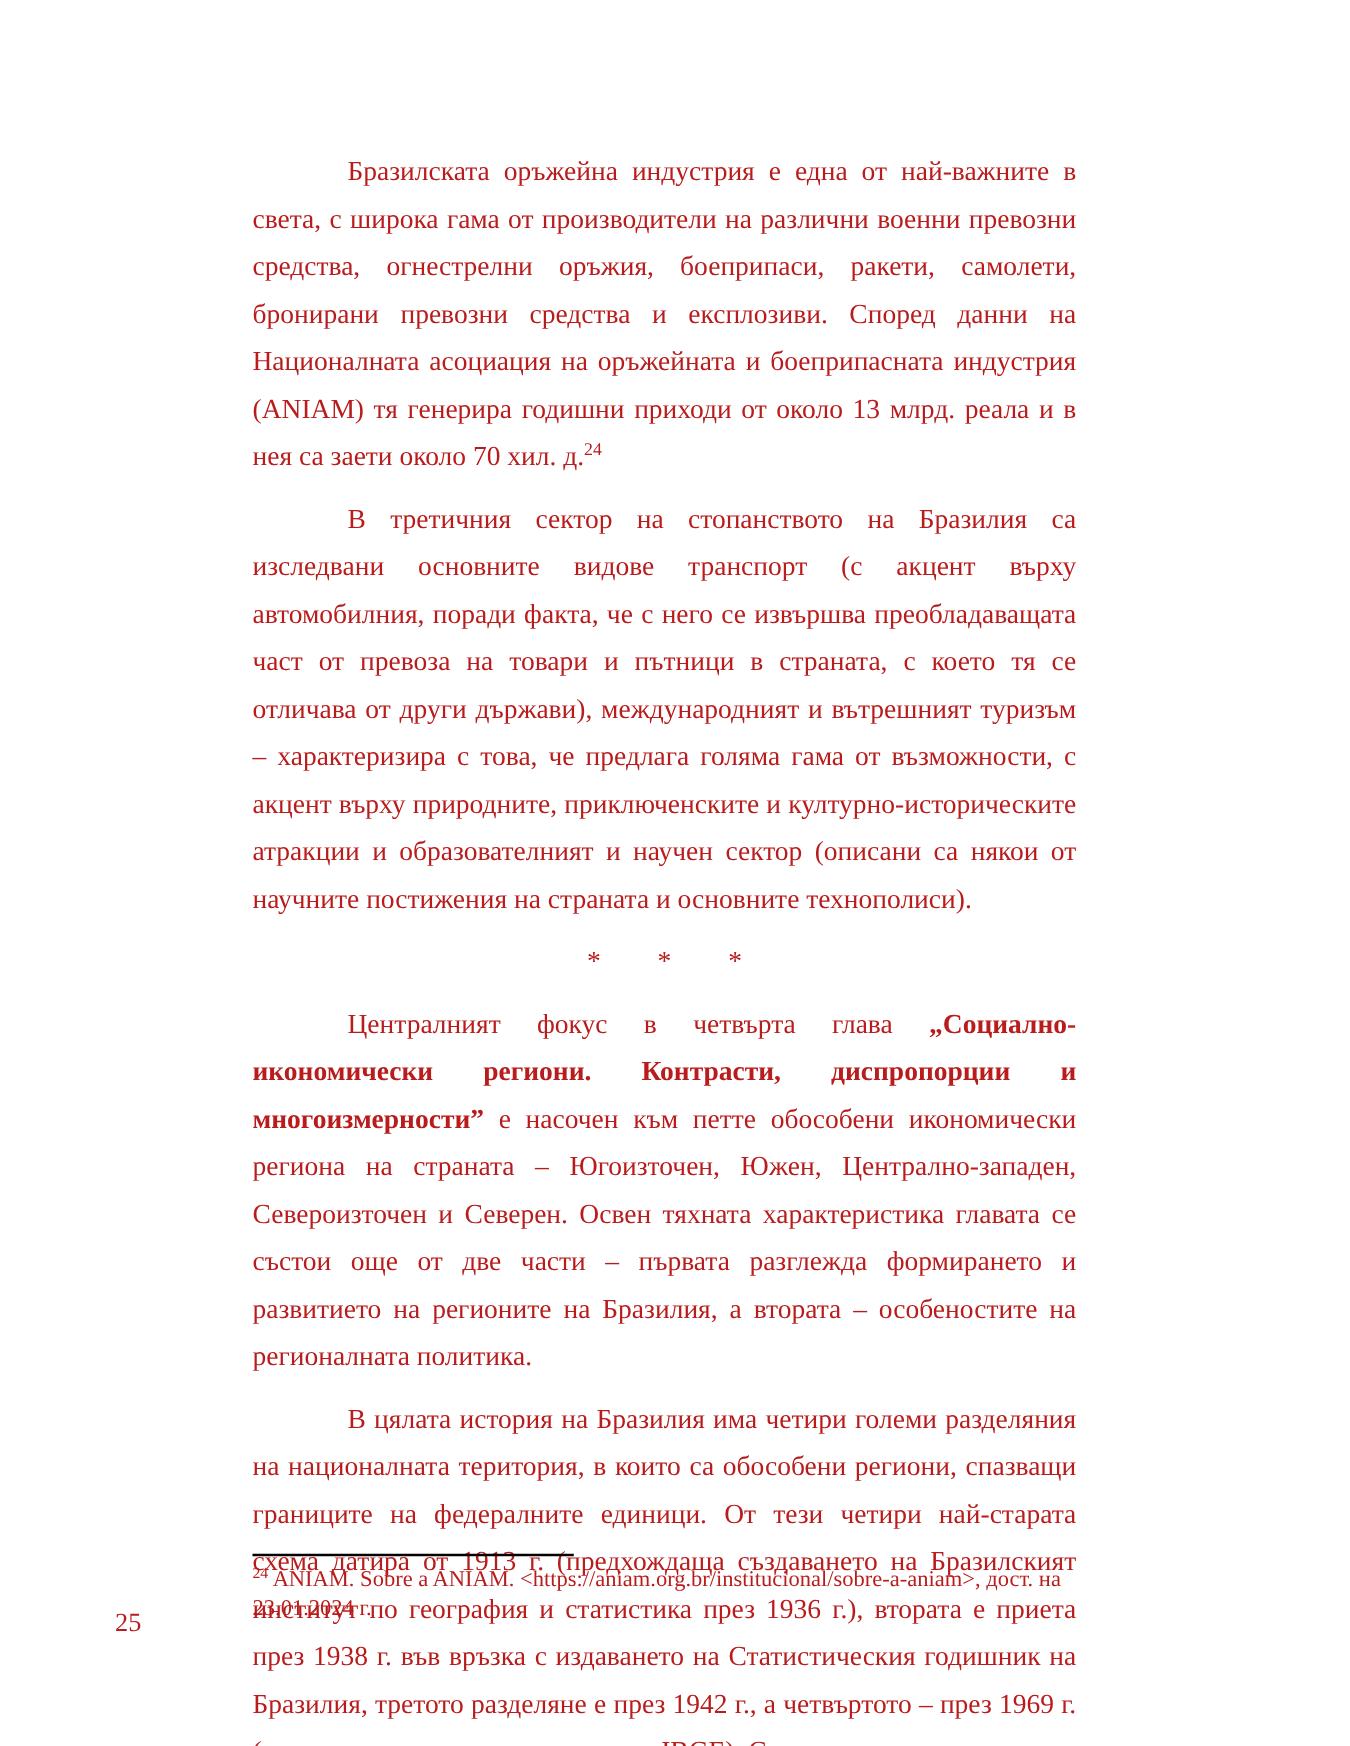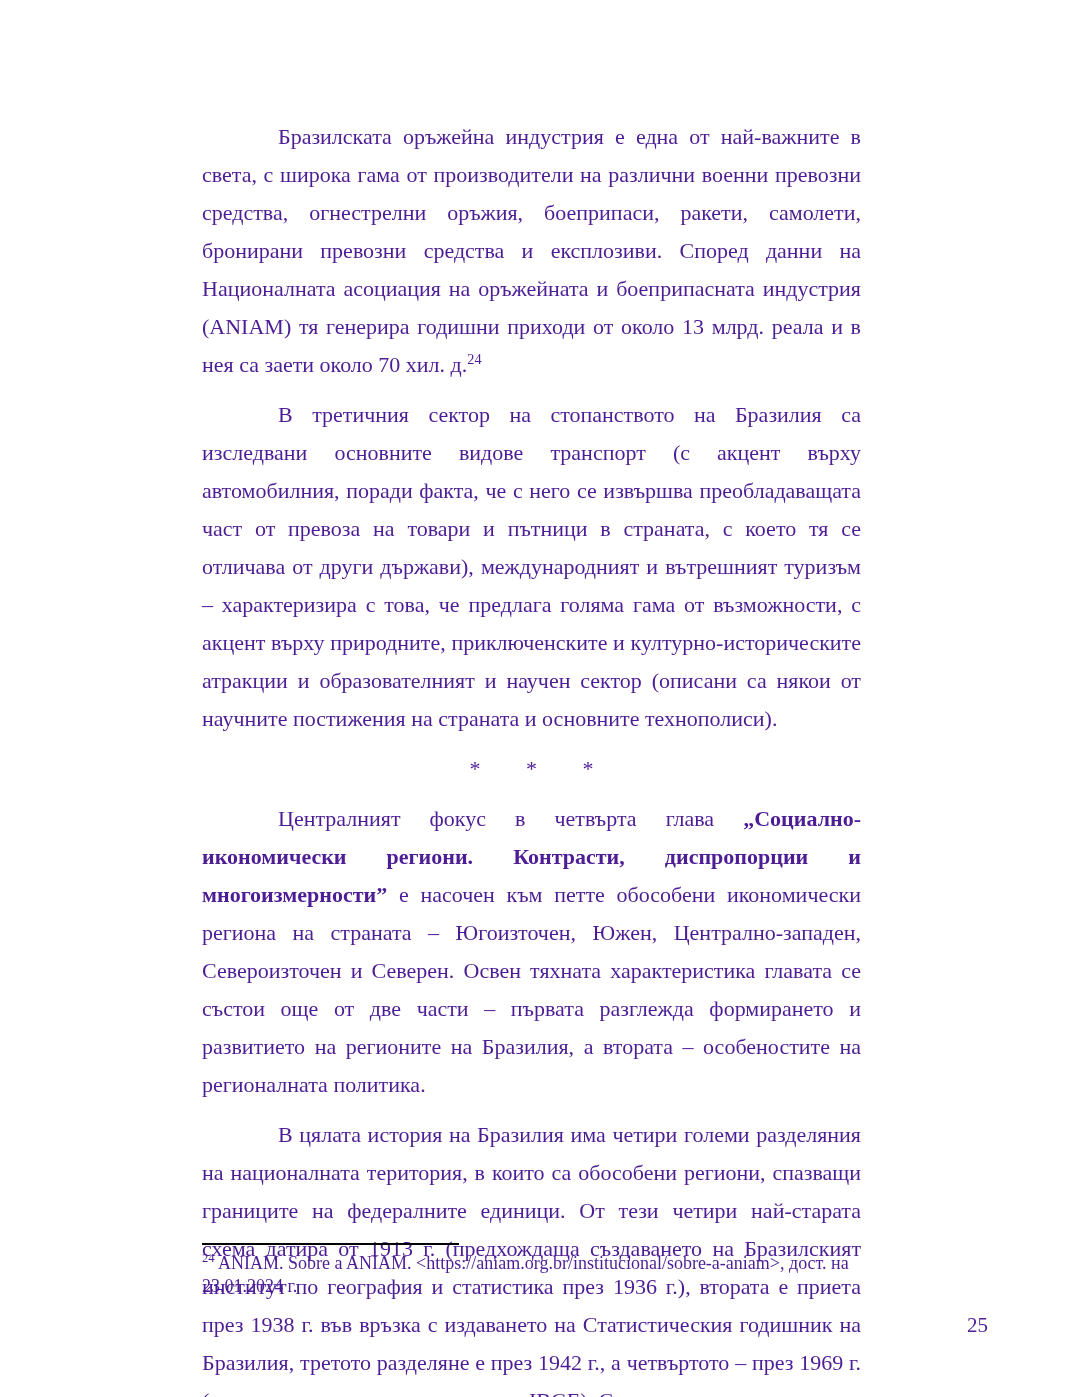--- a/index.html
+++ b/index.html
@@ -6,21 +6,21 @@
     margin: 0;
     padding: 0;
     background: #ffffff;
   }
   .page {
     position: relative;
     width: 896px;
     height: 1397px;
     margin: 0 auto;
     background: #ffffff;
-    color: #4c1d95;
+    color: #b91c1c;
     font-family: "Liberation Serif", "DejaVu Serif", serif;
     box-sizing: border-box;
     padding: 118px 127px 0 110px;
     overflow: hidden;
   }
   p.body-par {
     font-size: 22px;
     line-height: 38px;
     text-align: justify;
     text-indent: 76px;
@@ -60,24 +60,23 @@
   .footnote-text sup {
     font-size: 0.7em;
     line-height: 0;
     vertical-align: super;
   }
   .page-number {
     position: absolute;
     top: 1285px;
     left: 0;
     width: 100%;
-    text-align: right;
+    text-align: left;
     font-size: 21px;
     line-height: 26px;
-    margin-top: 27px;
   }
 </style>
 </head>
 <body>
 
 <div class="page">
 
   <p class="body-par"><span>Бразилската оръжейна индустрия е една от най-важните в света, с широка гама от производители на различни военни превозни средства, огнестрелни оръжия, боеприпаси, ракети, самолети, бронирани превозни средства и експлозиви. Според данни на Националната асоциация на оръжейната и боеприпасната индустрия (ANIAM) тя генерира годишни приходи от около 13 млрд. реала и в нея са заети около 70 хил. д.</span><sup>24</sup></p>
 
 

